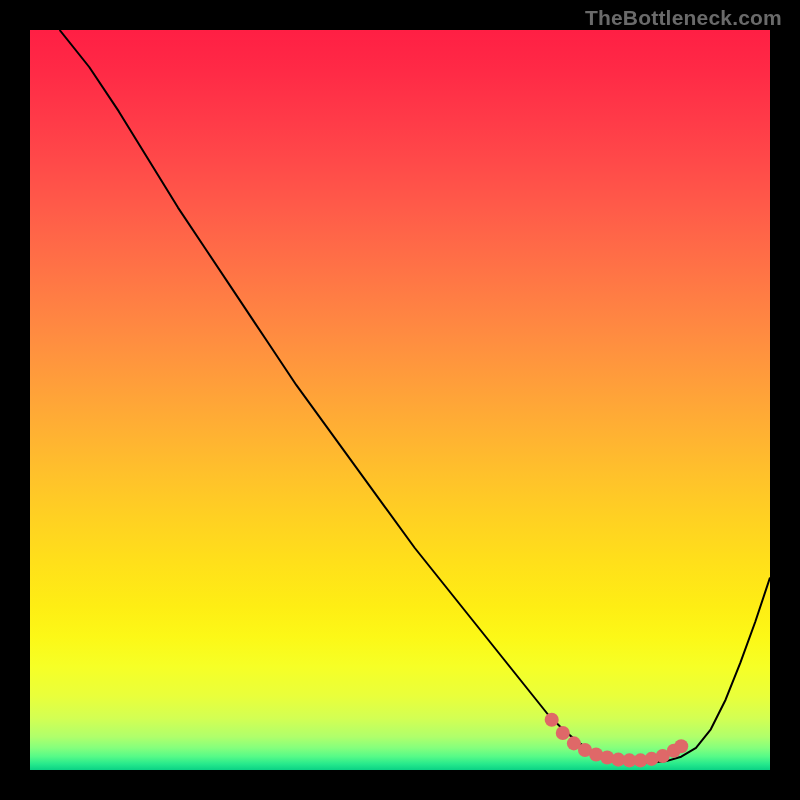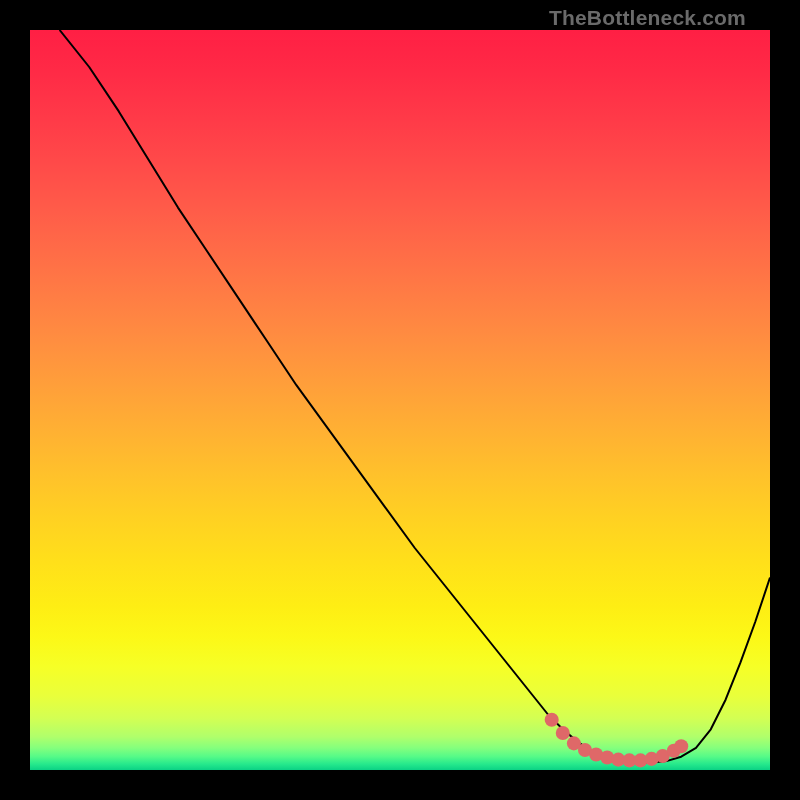--- a/index.html
+++ b/index.html
@@ -8,20 +8,21 @@
     width: 800px;
     height: 800px;
     background: #000;
     font-family: Arial, Helvetica, sans-serif;
     overflow: hidden;
   }
   .chart-wrap {
     position: relative;
     width: 760px;
     height: 800px;
+    padding-left: 36px;
   }
   .attribution {
     position: absolute;
     top: 6px;
     right: 14px;
     font-size: 21px;
     font-weight: 600;
     color: #6a6a6a;
     letter-spacing: 0.2px;
     z-index: 10;

